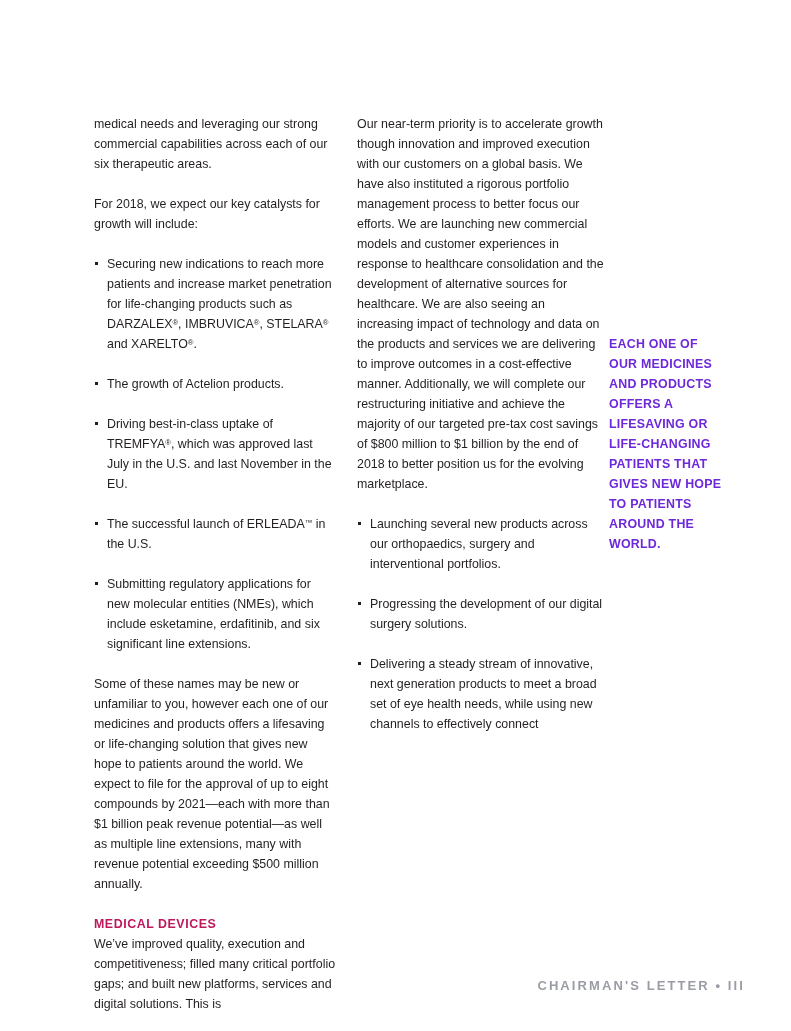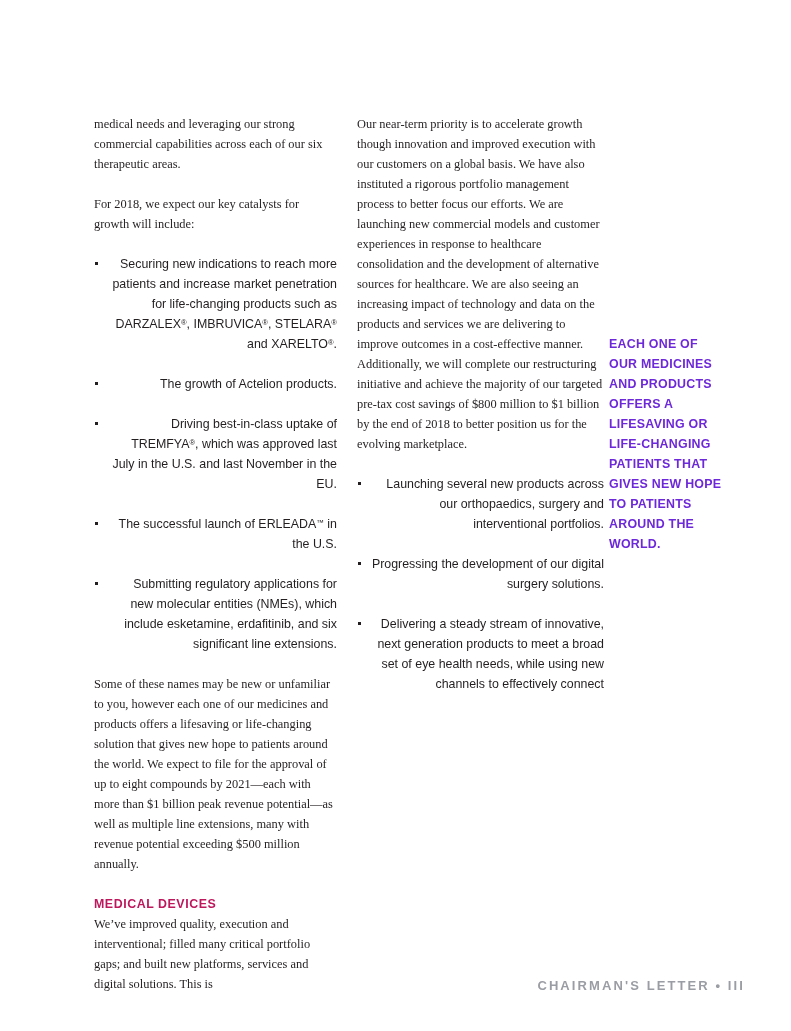--- a/index.html
+++ b/index.html
@@ -28,29 +28,27 @@
     line-height: 20px;
     color: #231f20;
     -webkit-font-smoothing: antialiased;
   }
   .col-left  { left: 94px;  top: 114px; width: 243px; }
   .col-mid   { left: 357px; top: 114px; width: 247px; }
   .col-right { left: 609px; top: 334px; width: 140px; }
 
   p.para {
     margin: 0 0 20px 0;
-    font-family: Liberation Serif, serif;
   }
   p.para.tight { margin-bottom: 0; }
 
   ul.bullets {
     list-style: none;
     margin: 0 0 20px 0;
     padding: 0;
-    text-align: right;
   }
   ul.bullets li {
     position: relative;
     padding-left: 13px;
     margin: 0 0 20px 0;
   }
   ul.bullets li:last-child { margin-bottom: 0; }
   ul.bullets li::before {
     content: "";
     position: absolute;
@@ -113,21 +111,21 @@
       <li><span>Securing new indications to reach more patients and increase market penetration for life-changing products such as DARZALEX<sup class="reg">®</sup>, IMBRUVICA<sup class="reg">®</sup>, STELARA<sup class="reg">®</sup> and XARELTO<sup class="reg">®</sup>.</span></li>
       <li><span>The growth of Actelion products.</span></li>
       <li><span>Driving best-in-class uptake of TREMFYA<sup class="reg">®</sup>, which was approved last July in the U.S. and last November in the EU.</span></li>
       <li><span>The successful launch of ERLEADA<sup class="reg">™</sup> in the U.S.</span></li>
       <li><span>Submitting regulatory applications for new molecular entities (NMEs), which include esketamine, erdafitinib, and six significant line extensions.</span></li>
     </ul>
 
     <p class="para">Some of these names may be new or unfamiliar to you, however each one of our medicines and products offers a lifesaving or life-changing solution that gives new hope to patients around the world. We expect to file for the approval of up to eight compounds by 2021—each with more than $1 billion peak revenue potential—as well as multiple line extensions, many with revenue potential exceeding $500 million annually.</p>
 
     <h2 class="section-head">MEDICAL DEVICES</h2>
-    <p class="para tight">We’ve improved quality, execution and interventional; filled many critical portfolio gaps; and built new platforms, services and digital solutions. This is</p>
+    <p class="para tight">We’ve improved quality, execution and competitiveness; filled many critical portfolio gaps; and built new platforms, services and digital solutions. This is</p>
   </div>
 
   <div class="col col-mid">
 
     <p class="para">Our near-term priority is to accelerate growth though innovation and improved execution with our customers on a global basis. We have also instituted a rigorous portfolio management process to better focus our efforts. We are launching new commercial models and customer experiences in response to healthcare consolidation and the development of alternative sources for healthcare. We are also seeing an increasing impact of technology and data on the products and services we are delivering to improve outcomes in a cost-effective manner. Additionally, we will complete our restructuring initiative and achieve the majority of our targeted pre-tax cost savings of $800 million to $1 billion by the end of 2018 to better position us for the evolving marketplace.</p>
 
     <ul class="bullets">
       <li><span>Launching several new products across our orthopaedics, surgery and interventional portfolios.</span></li>
       <li><span>Progressing the development of our digital surgery solutions.</span></li>
       <li><span>Delivering a steady stream of innovative, next generation products to meet a broad set of eye health needs, while using new channels to effectively connect</span></li>

